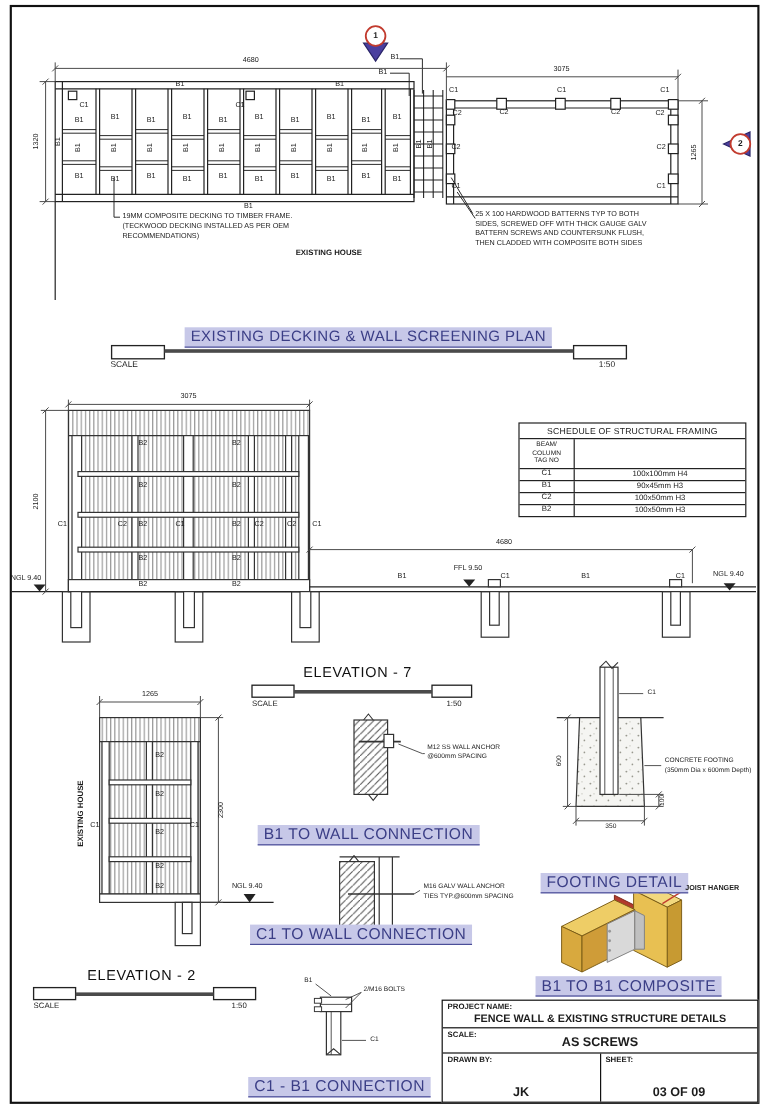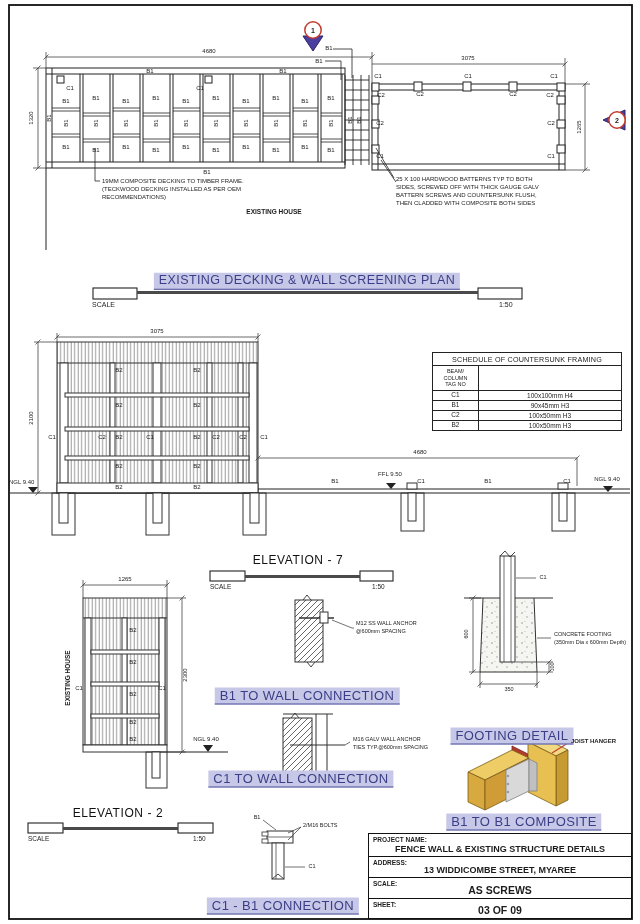--- a/index.html
+++ b/index.html
@@ -345,21 +345,21 @@
 <span class="t f6" style="left:421px;top:481px">C1</span>
 <span class="t f6" style="left:488px;top:481px">B1</span>
 <span class="t f6" style="left:567px;top:481px">C1</span>
 <span class="t f6" style="left:607px;top:479px">NGL 9.40</span>
 <span class="t f12 etitle" style="left:298px;top:560px">ELEVATION - 7</span>
 <div class="bar" style="left:245px;top:574.5px;width:115px"></div>
 <span class="tl f65" style="left:210px;top:584px">SCALE</span>
 <span class="tl f65" style="left:372px;top:584px">1:50</span>
 
 <div class="sched">
-  <div class="ttl">SCHEDULE OF COUNTERSUNK FRAMING</div>
+  <div class="ttl">SCHEDULE OF STRUCTURAL FRAMING</div>
   <div class="hdr">
     <div class="ctag">
       <span>BEAM/</span>
       <span>COLUMN</span>
       <span>TAG NO</span>
     </div>
   </div>
   <div class="row">
     <div class="ctag">C1</div>
     <div class="csize">100x100mm H4</div>
@@ -417,30 +417,30 @@
 
 <span class="tl f6 b" style="left:571px;top:738px">JOIST HANGER</span>
 <span class="t f10 hl" style="left:524px;top:822px">B1 TO B1 COMPOSITE</span>
 
 <div class="tb">
   <div class="r" style="height:23px">
     <span class="lab">PROJECT NAME:</span>
     <div class="val" style="font-size:9px">FENCE WALL &amp; EXISTING STRUCTURE DETAILS</div>
   </div>
   <div class="r" style="height:21px">
-    <span class="lab">ADDRESS:</span>
-    <div class="val" style="font-size:9px">13 WIDDICOMBE STREET, MYAREE</div>
-  </div>
-  <div class="r" style="height:21px">
     <div class="cell">
       <span class="lab">SCALE:</span>
       <div class="val" style="font-size:10.5px">AS SCREWS</div>
     </div>
   </div>
   <div class="r" style="flex:1">
+    <div class="cell first">
+      <span class="lab">DRAWN BY:</span>
+      <div class="val" style="font-size:10.5px">JK</div>
+    </div>
     <div class="cell">
       <span class="lab">SHEET:</span>
       <div class="val" style="font-size:10.5px">03 OF 09</div>
     </div>
   </div>
 </div>
 
 </div>
 
 </body></html>

